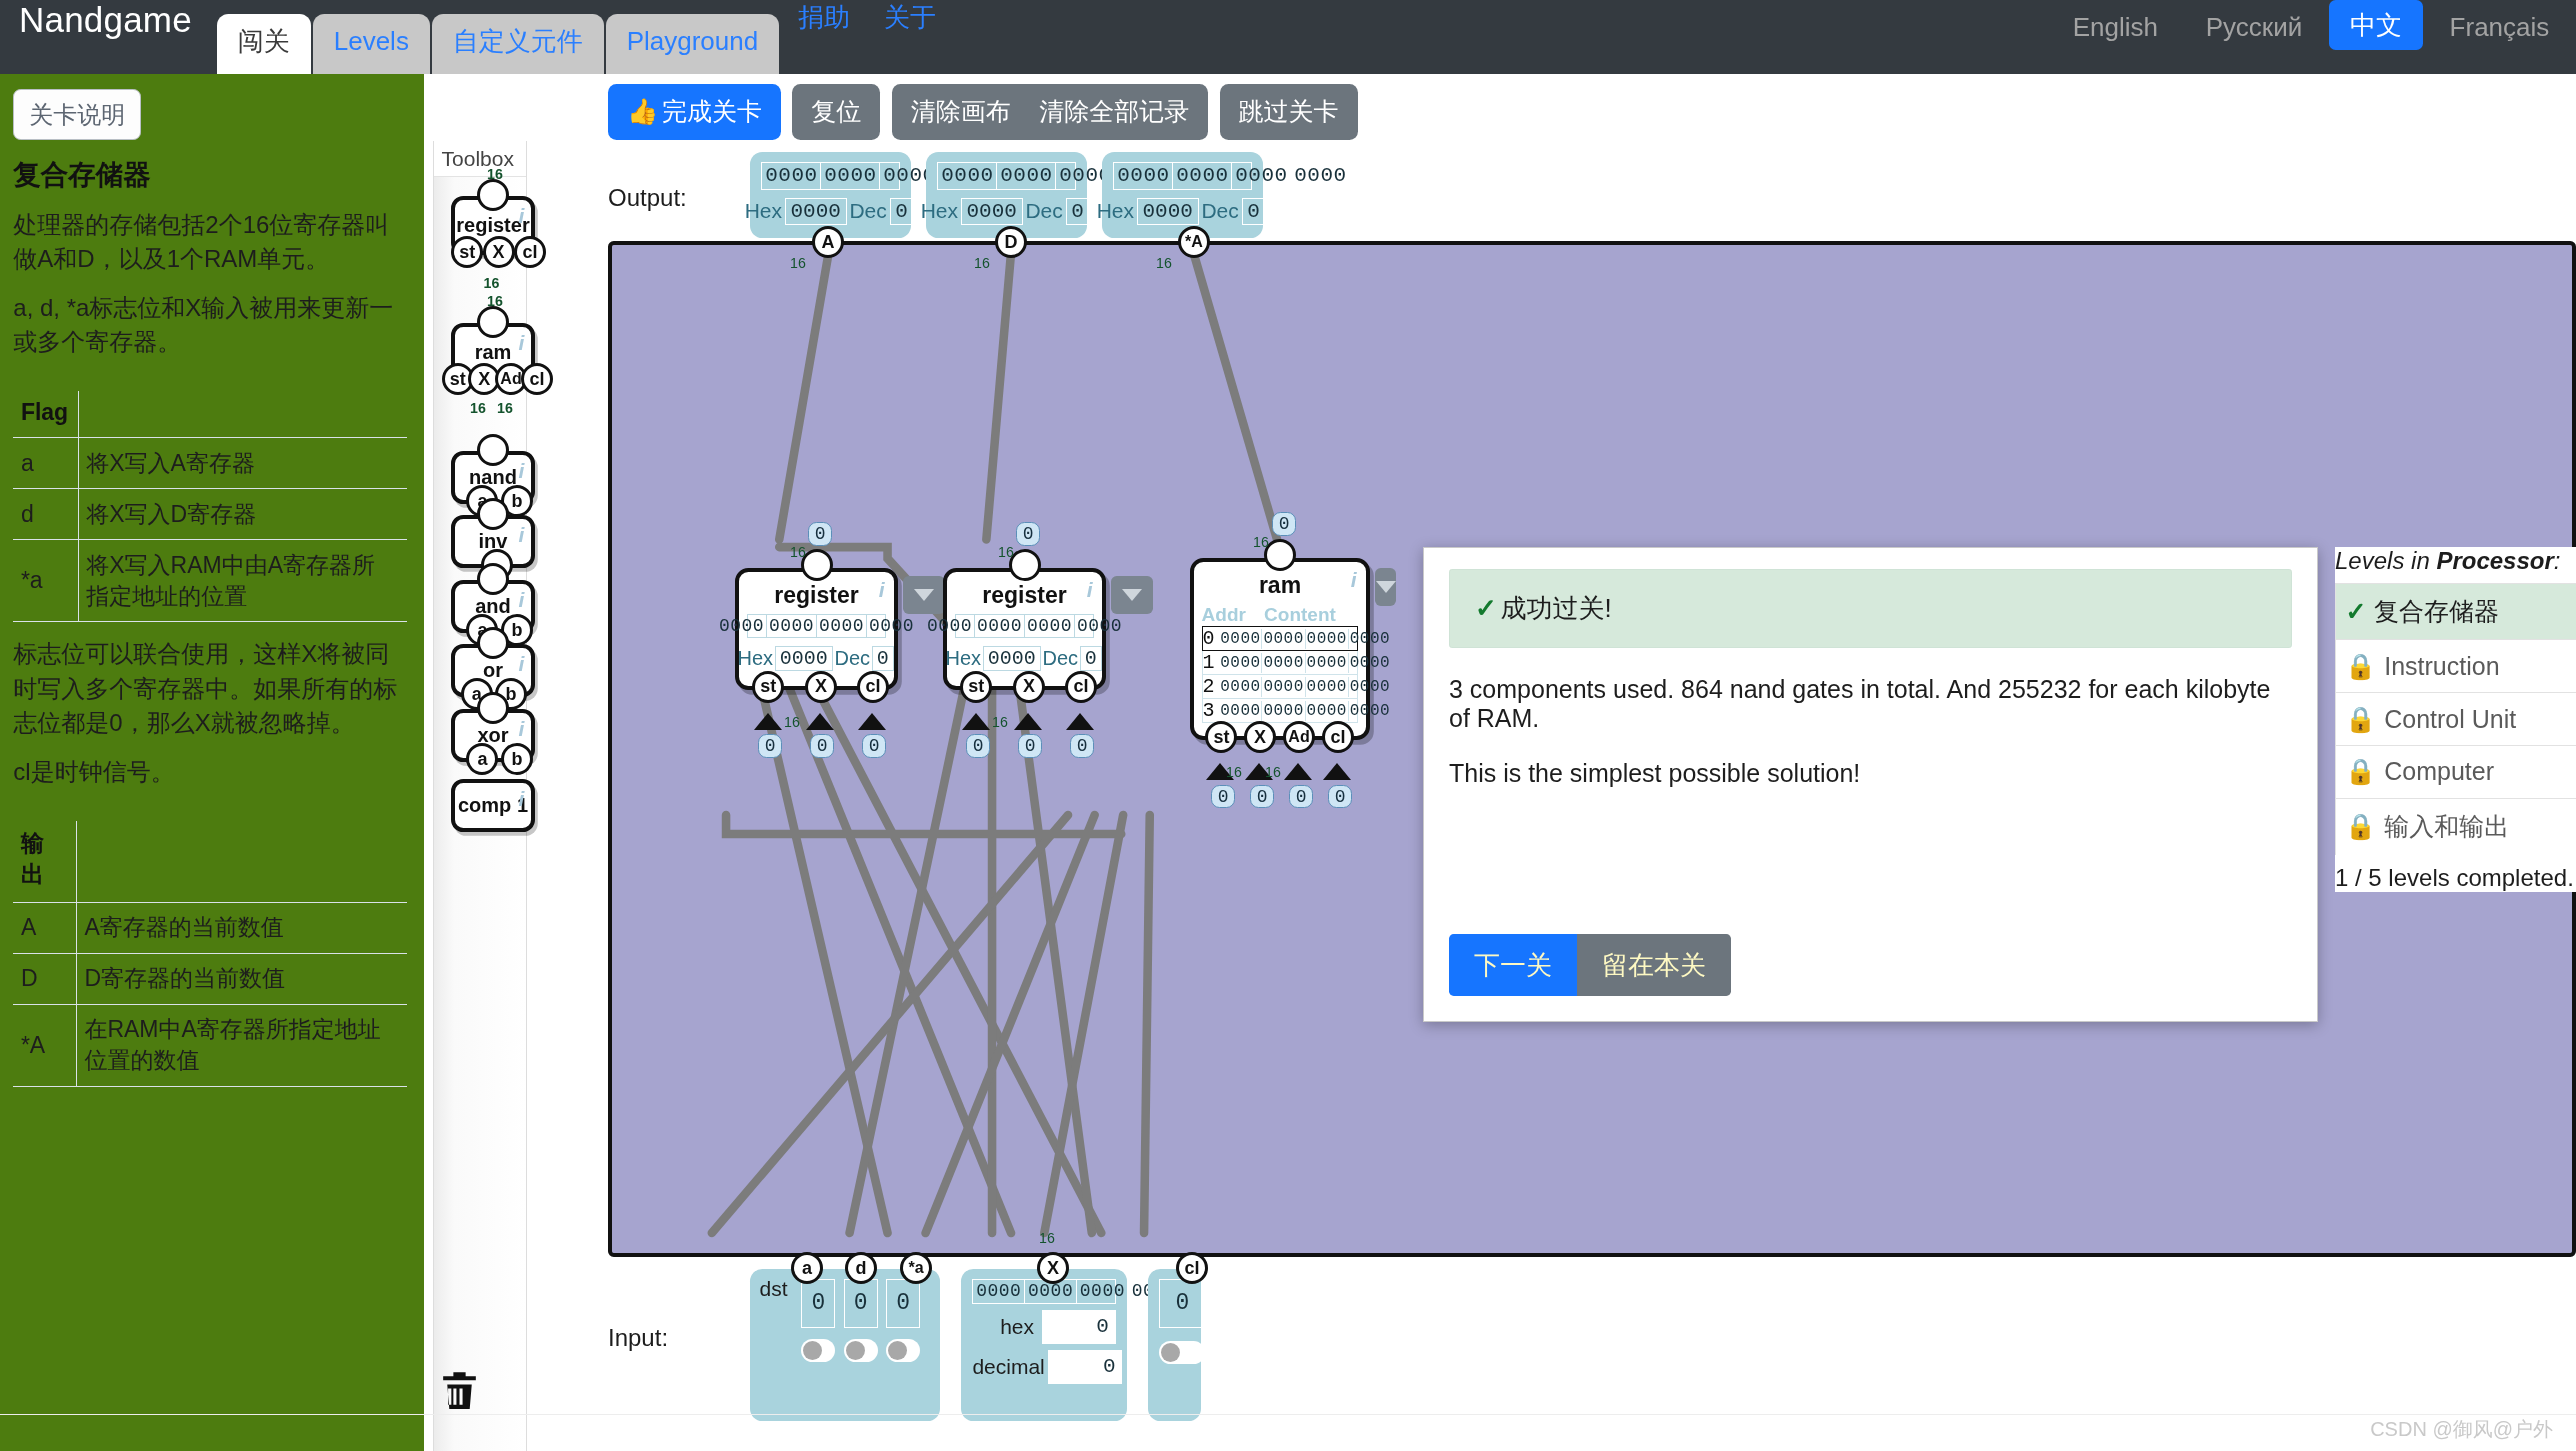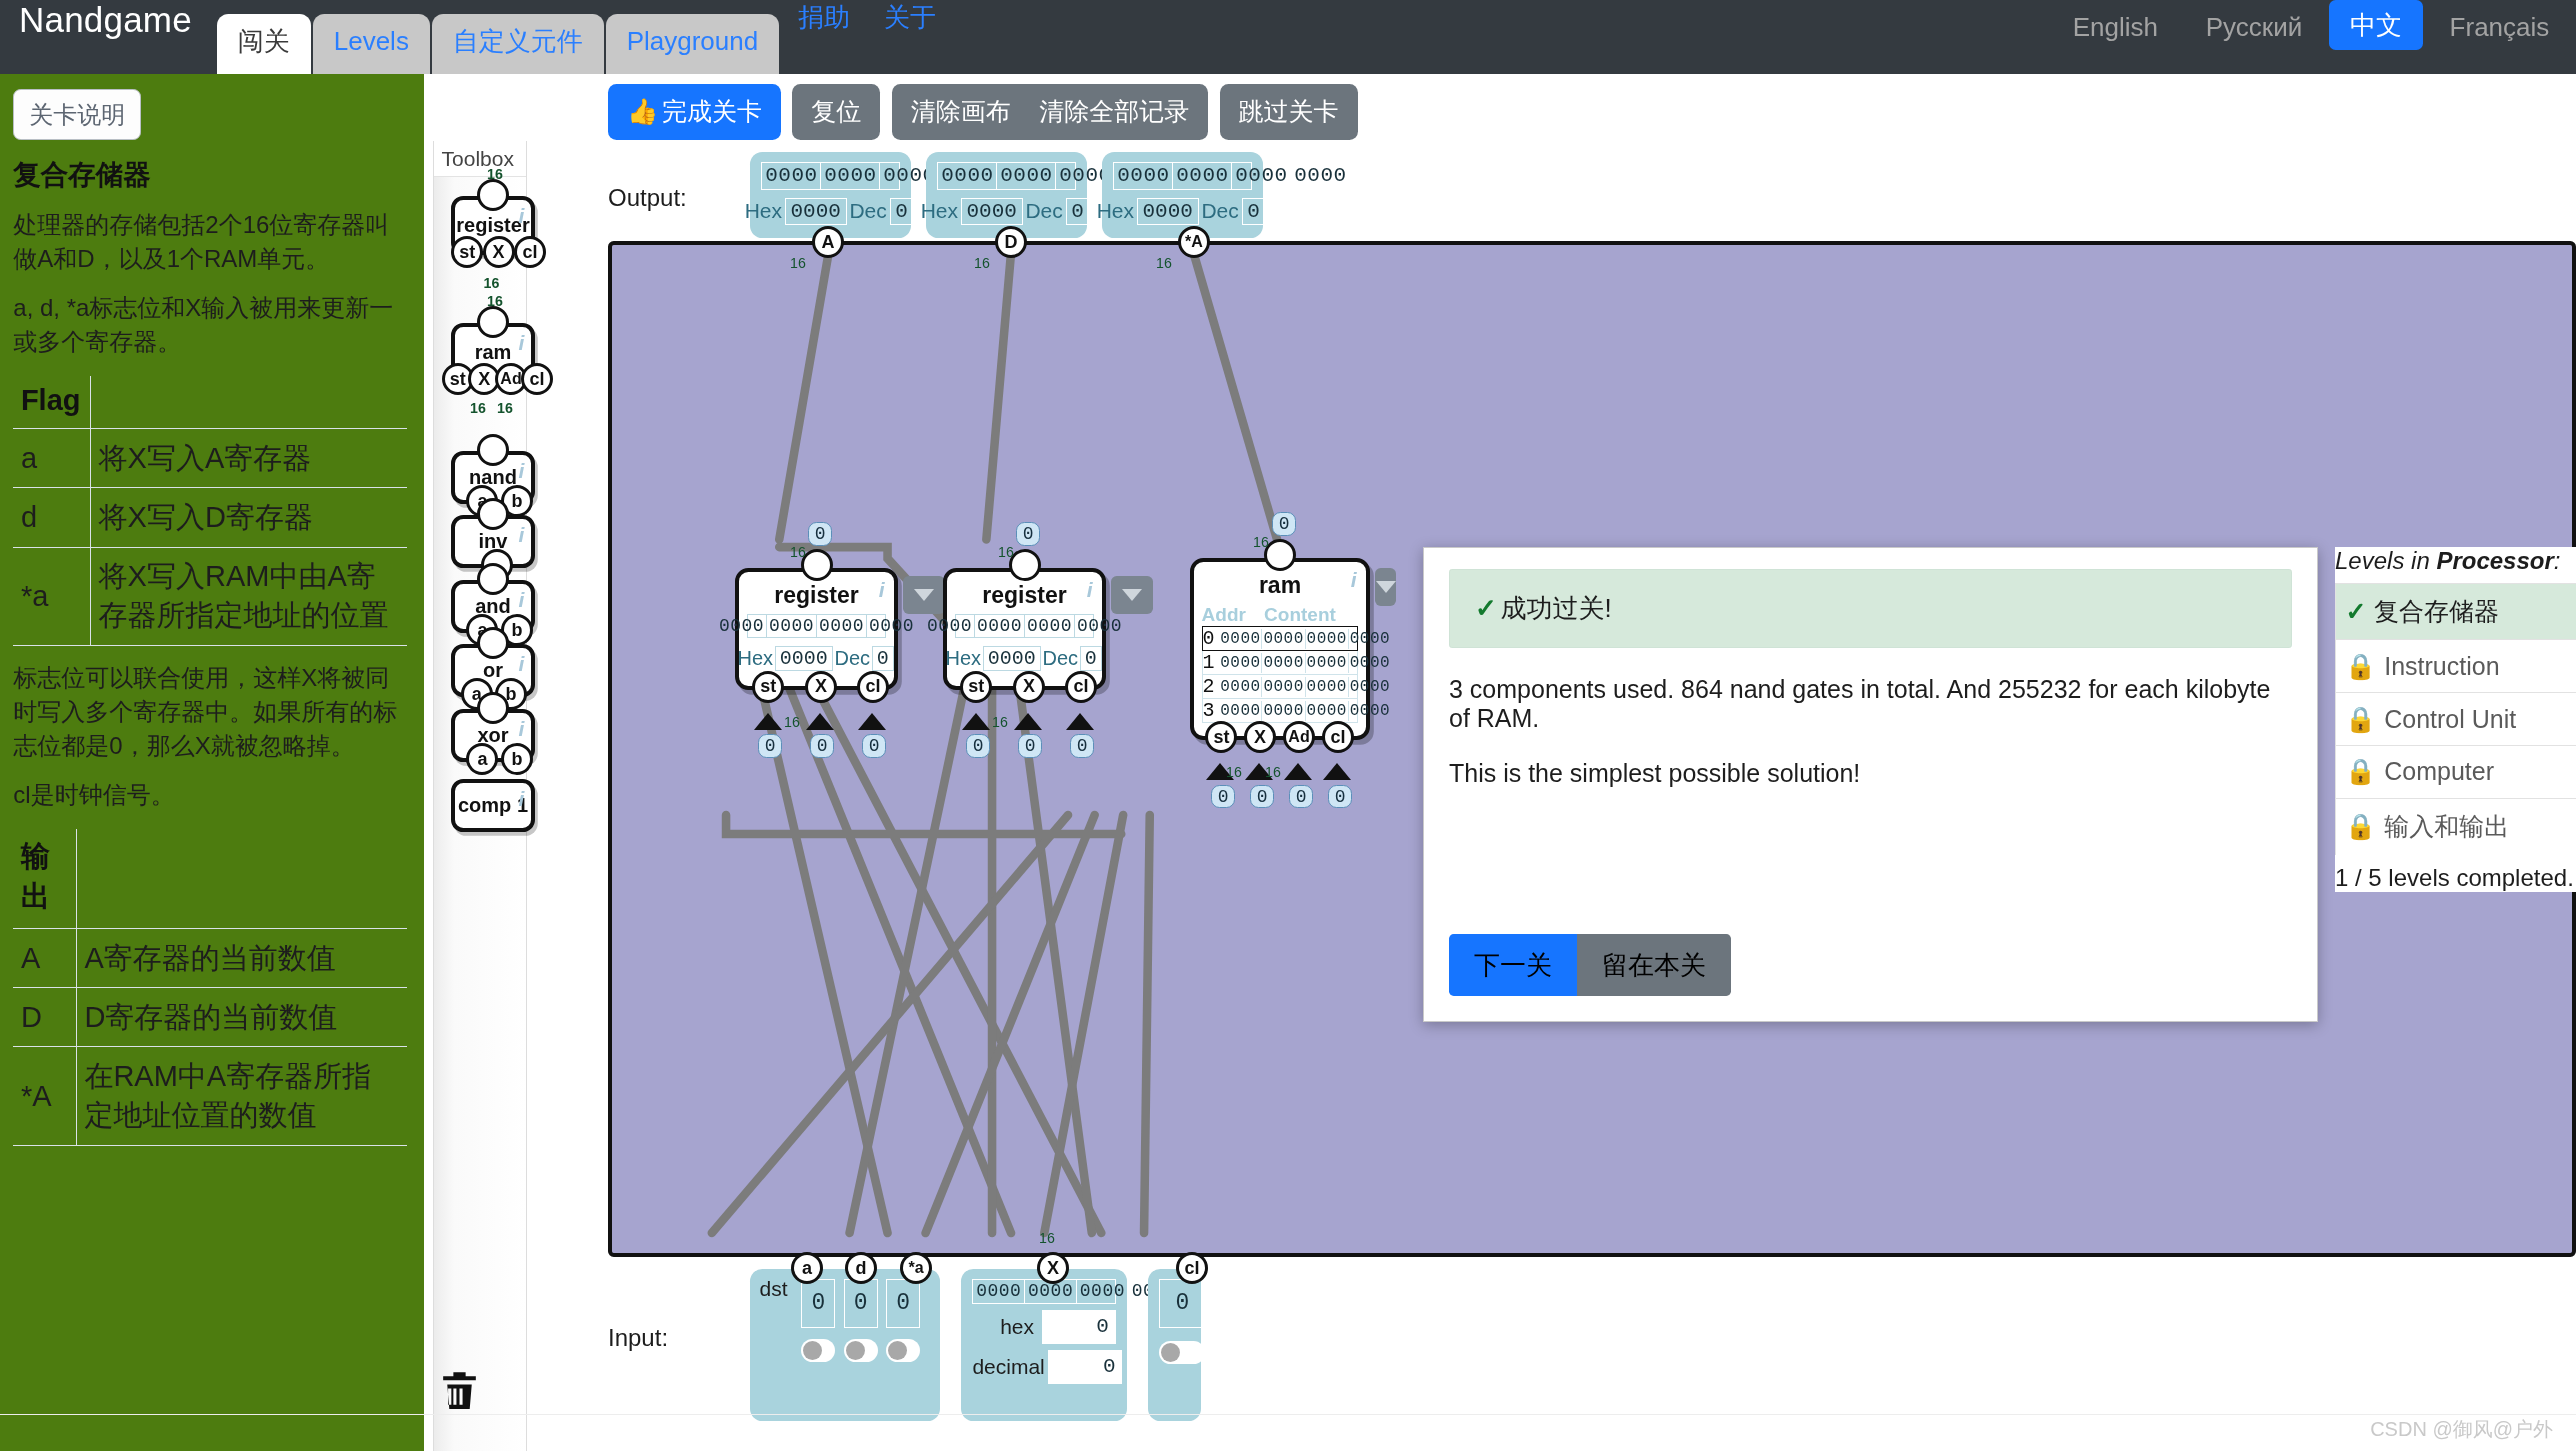--- a/index.html
+++ b/index.html
@@ -45,21 +45,21 @@
     position: absolute; left: 0; top: 74px; width: 424px; height: 1377px;
     background: #4d7c0f; padding: 15px 17px 0 13.3px; overflow: hidden;
   }
   #desc-toggle {
     border: 0.9px solid #b9bfc5; background: #fdfdfd; border-radius: 7.6px;
     font-size: 24px; color: #5d6672; padding: 8.5px 15px; cursor: pointer;
     display: inline-block;
   }
   #desc-title { font-size: 27.5px; font-weight: bold; margin: 17px 0 5.7px 0; color: #111; }
   .desc-p { font-size: 24px; line-height: 1.42; color: #1d1d1d; margin: 15px 0 0 0; }
-  .desc-table { width: 100%; border-collapse: collapse; margin-top: 17px; font-size: 29px; }
+  .desc-table { width: 100%; border-collapse: collapse; margin-top: 32px; font-size: 23px; }
   .desc-table th {
     text-align: left; font-weight: bold; padding: 7.6px 9.5px 11.4px 7.6px;
     border-bottom: 0.9px solid #d9e2e8; color: #111; vertical-align: bottom;
   }
   .desc-table td {
     padding: 9.5px 9.5px 9.5px 7.6px; border-bottom: 0.9px solid #d9e2e8;
     vertical-align: middle; color: #1d1d1d; line-height: 1.35;
   }
   .desc-table .col-flag { width: 63px; border-right: 0.9px solid #d9e2e8; }
   .desc-table th.col-flag { border-right: 0.9px solid #d9e2e8; }
@@ -213,21 +213,21 @@
     box-shadow: 0 2.8px 13.3px rgba(0,0,0,.28); padding: 21px 25px;
   }
   #dlg-banner {
     background: #d6e9db; border: 0.9px solid #cfe3d6; padding: 21px 25px;
     font-size: 26px; color: #1d1d1d; border-radius: 2.8px;
   }
   #dlg-banner .chk { color: #137a2e; font-weight: bold; margin-right: 3.8px; }
   .dlg-p { font-size: 25px; color: #1d1d1d; margin: 26.6px 0 0 0; }
   #dlg-buttons { position: absolute; left: 25px; bottom: 25px; display: flex; }
   .dbtn {
-    font-size: 26px; border: none; color: #000000; padding: 13.3px 25px;
+    font-size: 26px; border: none; color: #fef9c3; padding: 13.3px 25px;
     cursor: pointer; background: #6c757d; font-family: "Liberation Sans", sans-serif;
   }
   .dbtn.primary { background: #1675ff; border-radius: 4.7px 0 0 4.7px; }
   .dbtn.secondary { border-radius: 0 4.7px 4.7px 0; }
 
   
   #levels {
     position: absolute; left: 2335px; top: 547px; width: 285px;
     background: #ffffff; padding: 0 0 0 0;
   }

